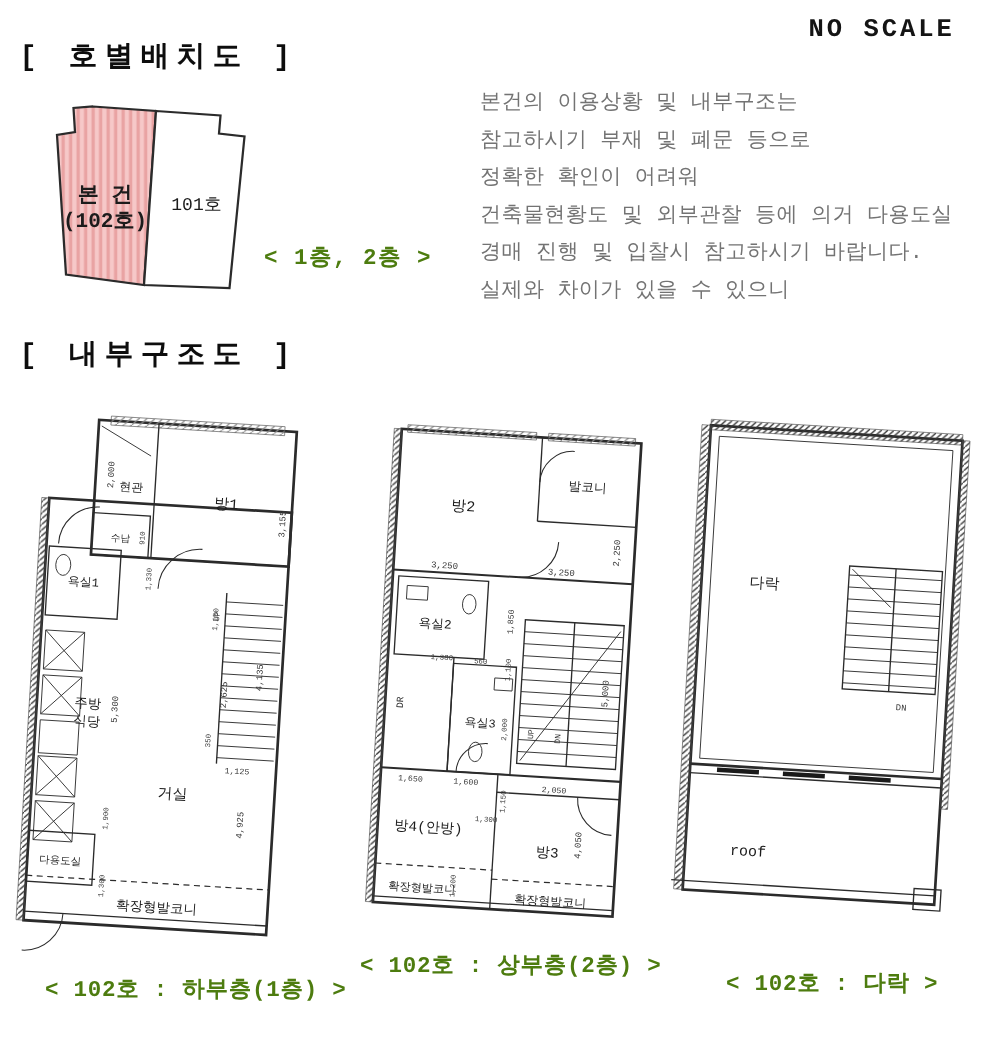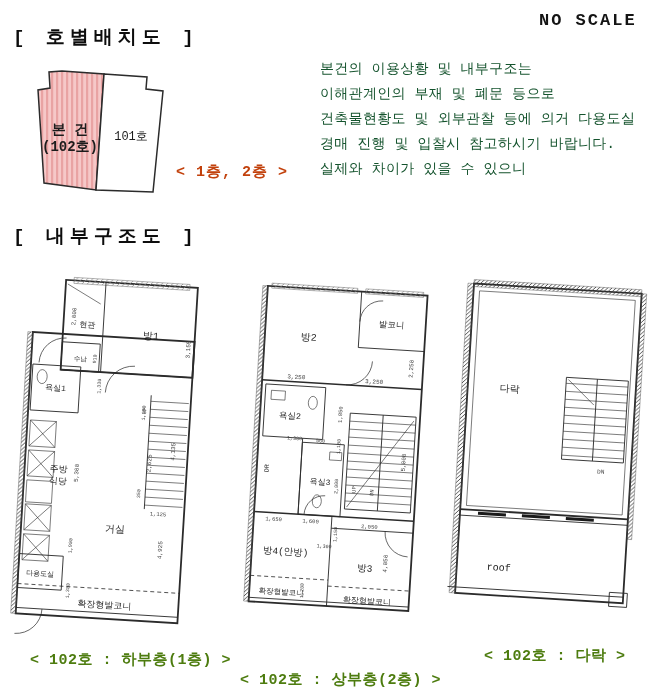--- a/index.html
+++ b/index.html
@@ -1,22 +1,22 @@
 <!DOCTYPE html>
 <html><head>
 <meta charset="utf-8">
 <style>
   html,body { margin:0; padding:0; background:#fff; }
   .page { position:relative; width:663px; height:700px; background:#ffffff;
           font-family:Liberation Mono, monospace; overflow:hidden; }
   .abs { position:absolute; }
   .sec-title { font-size:19px; font-weight:bold; color:#0d0d0d; letter-spacing:5px; }
   .noscale { font-size:17px; font-weight:600; letter-spacing:2px; color:#141414; }
-  .floors-note { font-size:15px; font-weight:600; color:#c2410c; letter-spacing:1px; }
-  .notice { color:#14532d; font-size:14px; line-height:25px; letter-spacing:0.3px; }
+  .floors-note { font-size:15px; font-weight:600; color:#4d7c0f; letter-spacing:1px; }
+  .notice { color:#737373; font-size:14px; line-height:25px; letter-spacing:0.3px; }
   .caption { font-size:15px; font-weight:600; color:#4d7c0f; letter-spacing:0.5px; }
   svg { overflow:visible; }
   svg line, svg path.wall, svg rect.wall, svg ellipse.fix, svg path.door, svg rect.box
        { stroke:#2b2b2b; fill:none; }
   .w2 { stroke-width:1.8; }
   .w15 { stroke-width:1.4; }
   .w1 { stroke-width:0.9; }
   .w05 { stroke-width:0.6; }
   .door { stroke-width:0.7; }
   .dashed { stroke-dasharray:4 3; stroke-width:0.8; }
@@ -52,21 +52,22 @@
     <polygon points="104,74 147,77 146,89 163,91 153,192 96,190" fill="#ffffff" stroke="#2b2b2b" stroke-width="1.5"></polygon>
     <text x="70" y="134" font-size="14" font-weight="bold" text-anchor="middle" fill="#e01212">본 건</text>
     <text x="70" y="151" font-size="14" font-weight="bold" text-anchor="middle" fill="#e01212">(102호)</text>
     <text x="131" y="140" font-size="12" text-anchor="middle">101호</text>
   </svg>
 
   <div class="abs floors-note" style="left:176px; top:162px;">&lt; 1층, 2층 &gt;</div>
 
   <div class="abs notice" style="left:320px; top:57px;">
     <div>본건의 이용상황 및 내부구조는</div>
-    <div>이해관계인의 부재 및 폐문 등으로</div>
+    <div>참고하시기 부재 및 폐문 등으로</div>
+    <div>정확한 확인이 어려워</div>
     <div>건축물현황도 및 외부관찰 등에 의거 다용도실</div>
     <div>경매 진행 및 입찰시  참고하시기 바랍니다.</div>
     <div>실제와 차이가 있을 수 있으니</div>
   </div>
 
   <svg class="abs" style="left:8px; top:272px;" width="232" height="376" viewBox="0 0 232 376">
     <g transform="rotate(3.5 60 10)">
       <rect class="wall w2" x="58" y="8" width="132" height="90"></rect>
       <rect class="band" x="66" y="5" width="116" height="6" fill="url(#hatchG)"></rect>
       <rect class="wall w2" x="28" y="62" width="162" height="282"></rect>
@@ -196,16 +197,16 @@
       <line class="winseg" x1="128" y1="241" x2="156" y2="241"></line>
       <line class="w1" x1="14" y1="316" x2="190" y2="316"></line>
       <rect class="wall w1" x="176" y="312" width="18" height="14" fill="#ffffff"></rect>
       <text class="room" x="64" y="118" font-size="10" text-anchor="middle">다락</text>
       <text class="room" x="64" y="297" font-size="10" text-anchor="middle">roof</text>
       <text class="dim" x="160" y="194" font-size="6" text-anchor="middle">DN</text>
     </g>
   </svg>
 
   <div class="abs caption" style="left:30px; top:650px;">&lt; 102호 : 하부층(1층) &gt;</div>
-  <div class="abs caption" style="left:240px; top:634px;margin-top:36px;">&lt; 102호 : 상부층(2층) &gt;</div>
+  <div class="abs caption" style="left:240px; top:634px;">&lt; 102호 : 상부층(2층) &gt;</div>
   <div class="abs caption" style="left:484px; top:646px;">&lt; 102호 : 다락 &gt;</div>
 
 </div>
 
 </body></html>

